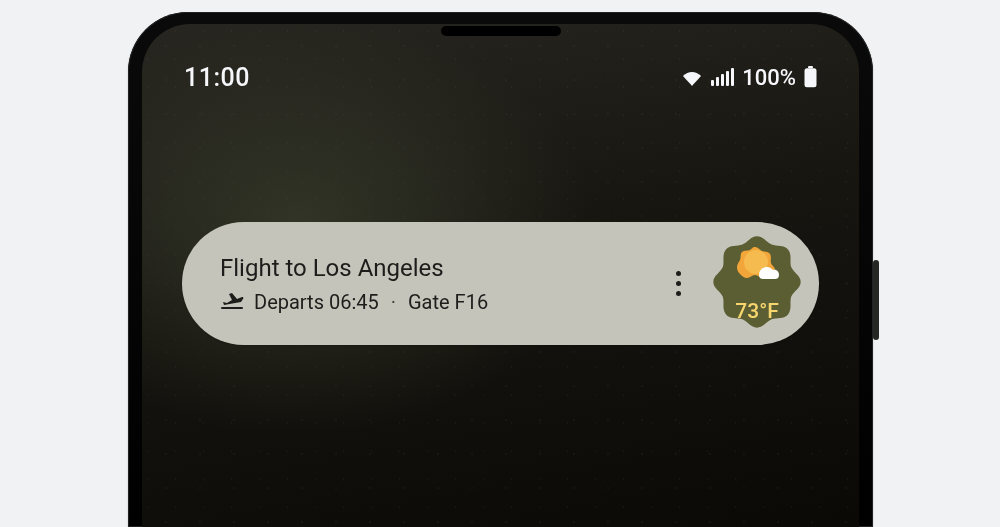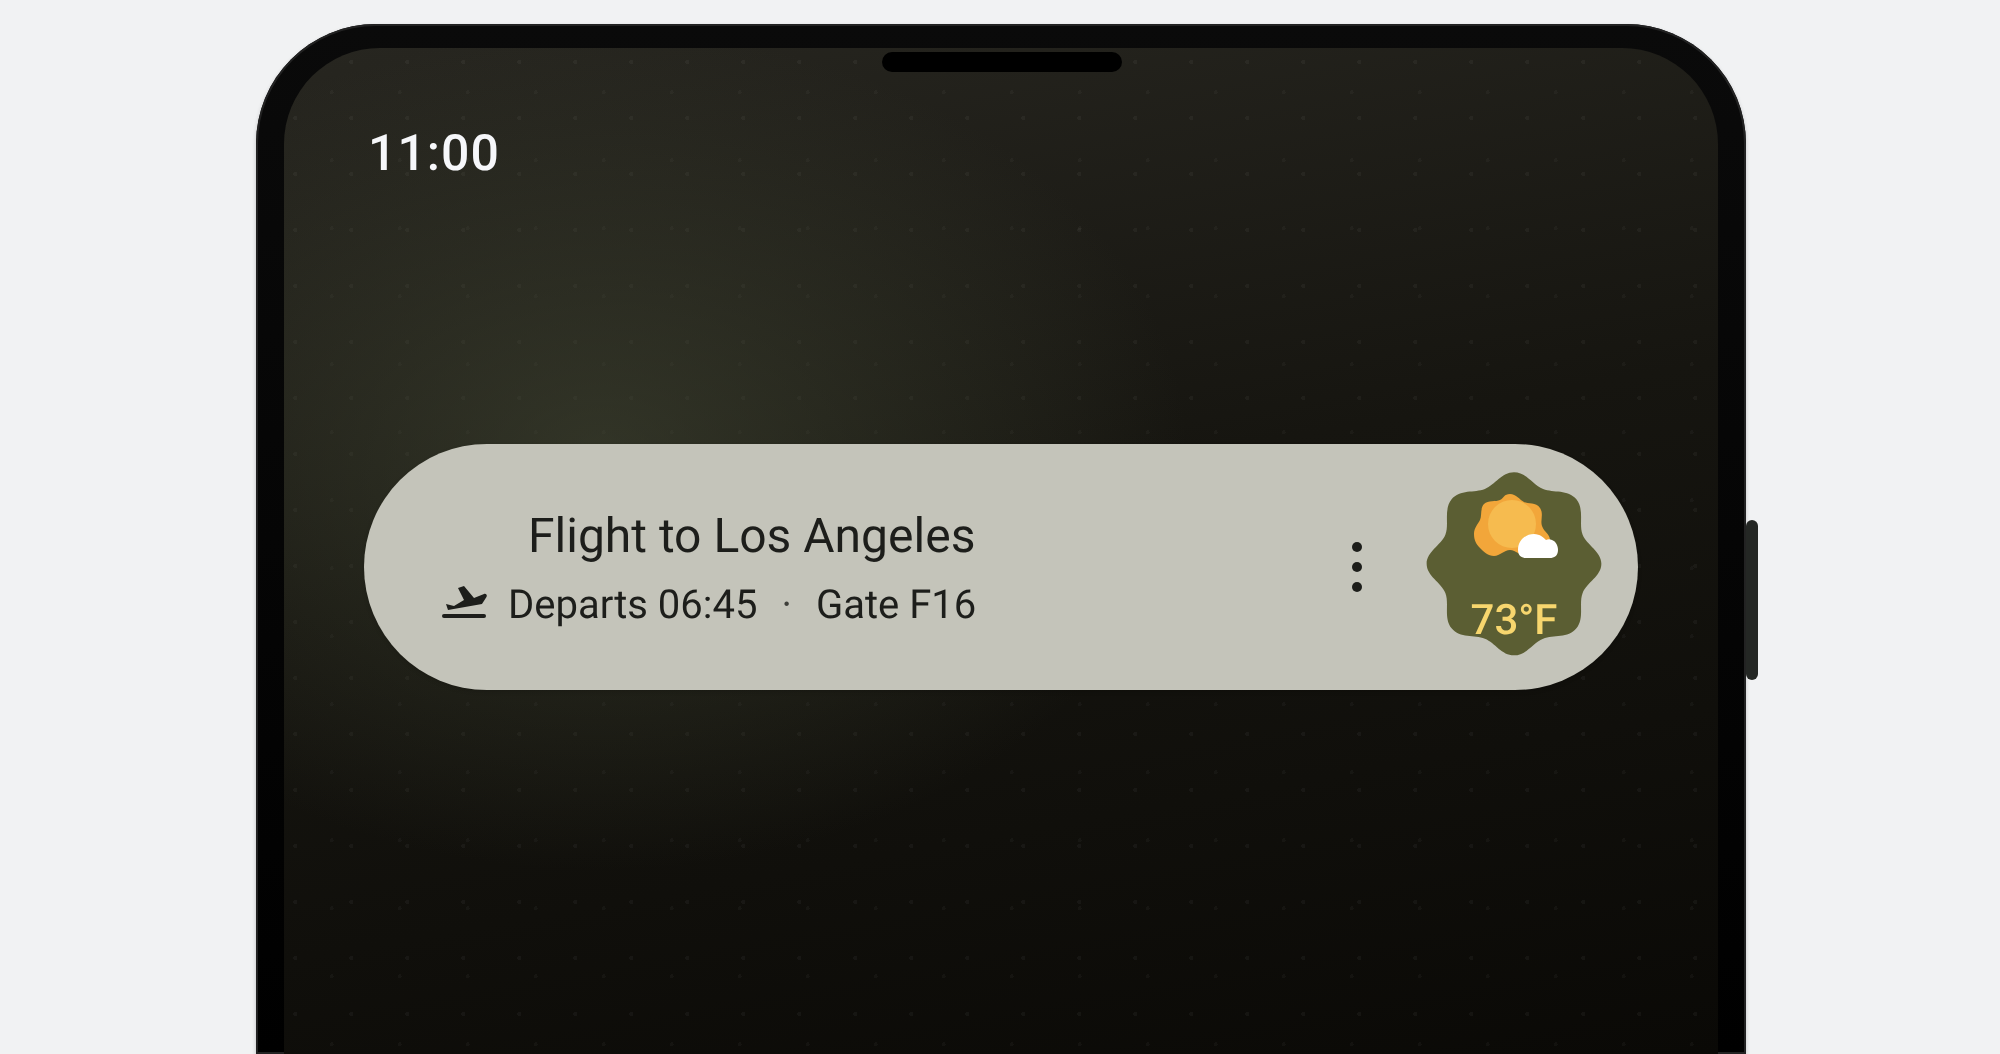--- a/index.html
+++ b/index.html
@@ -54,21 +54,21 @@
   .card{
     position:absolute; left:40px; right:40px; top:198px; height:123px;
     background:#c4c4ba; border-radius:62px;
     display:flex; align-items:center;
     padding:0 10px 0 38px;
     box-sizing:border-box;
     color:#1d1e1b;
     box-shadow:0 1px 2px rgba(0,0,0,0.15);
   }
   .card-left{flex:1 1 auto; padding-right:10px;}
-  .card-title{font-size:24px; font-weight:400; margin-bottom:8px;margin-left:44px;}
+  .card-title{font-size:24px; font-weight:400; margin-bottom:8px;}
   .card-sub{display:flex; align-items:center; gap:10px; font-size:20px; font-weight:400;}
   .plane-icon{display:inline-flex;}
   .dotsep{opacity:0.8; font-size:20px; padding:0 2px;}
   .more{width:30px; display:flex; flex-direction:column; align-items:center; gap:5px; padding:0 6px;}
   .more span{width:5px;height:5px;background:#1d1e1b;border-radius:50%;}
   .weather-chip{
     width:104px; height:104px; margin-left:6px;
     position:relative; display:flex; align-items:center; justify-content:center;
   }
   .weather-chip svg.blob{position:absolute; inset:0;}
@@ -78,20 +78,41 @@
 </head>
 <body>
 
 <div class="frame">
   <div class="side-btn"></div>
   <div class="screen">
     <div class="camera"></div>
 
     <div class="statusbar">
       <div class="sb-time">11:00</div>
+      <div class="sb-right">
+        <span class="wifi-icon">
+          <svg width="22" height="18" viewBox="0 0 24 20" fill="none">
+            <path d="M12 20 C12 20 2 9 2 9 C8 3 16 3 22 9 C22 9 12 20 12 20 Z" fill="#f6f7fa"></path>
+          </svg>
+        </span>
+        <span class="sig-bars">
+          <span></span>
+            <span></span>
+            <span></span>
+            <span></span>
+            <span></span>
+        </span>
+        <span>100%</span>
+        <span class="battery-icon">
+          <svg width="13" height="22" viewBox="0 0 13 22">
+            <rect x="4" y="0" width="5" height="2.2" rx="1" fill="#f6f7fa"></rect>
+            <rect x="0.5" y="2.2" width="12" height="19" rx="2.5" fill="#f6f7fa"></rect>
+          </svg>
+        </span>
+      </div>
     </div>
 
     <div class="card">
       <div class="card-left">
         <div class="card-title">Flight to Los Angeles</div>
         <div class="card-sub">
           <span class="plane-icon">
             <svg width="24" height="22" viewBox="0 0 24 22">
               <path d="M2 17 L22 17" stroke="#1d1e1b" stroke-width="2" stroke-linecap="round"></path>
               <path d="M3 11 L7 12 L12 9 L9 3 L12 2 L17 8 L22 6 C23 5.7 23.7 6.5 23.3 7.4 L21 11 L4 14 Z" fill="#1d1e1b"></path>

